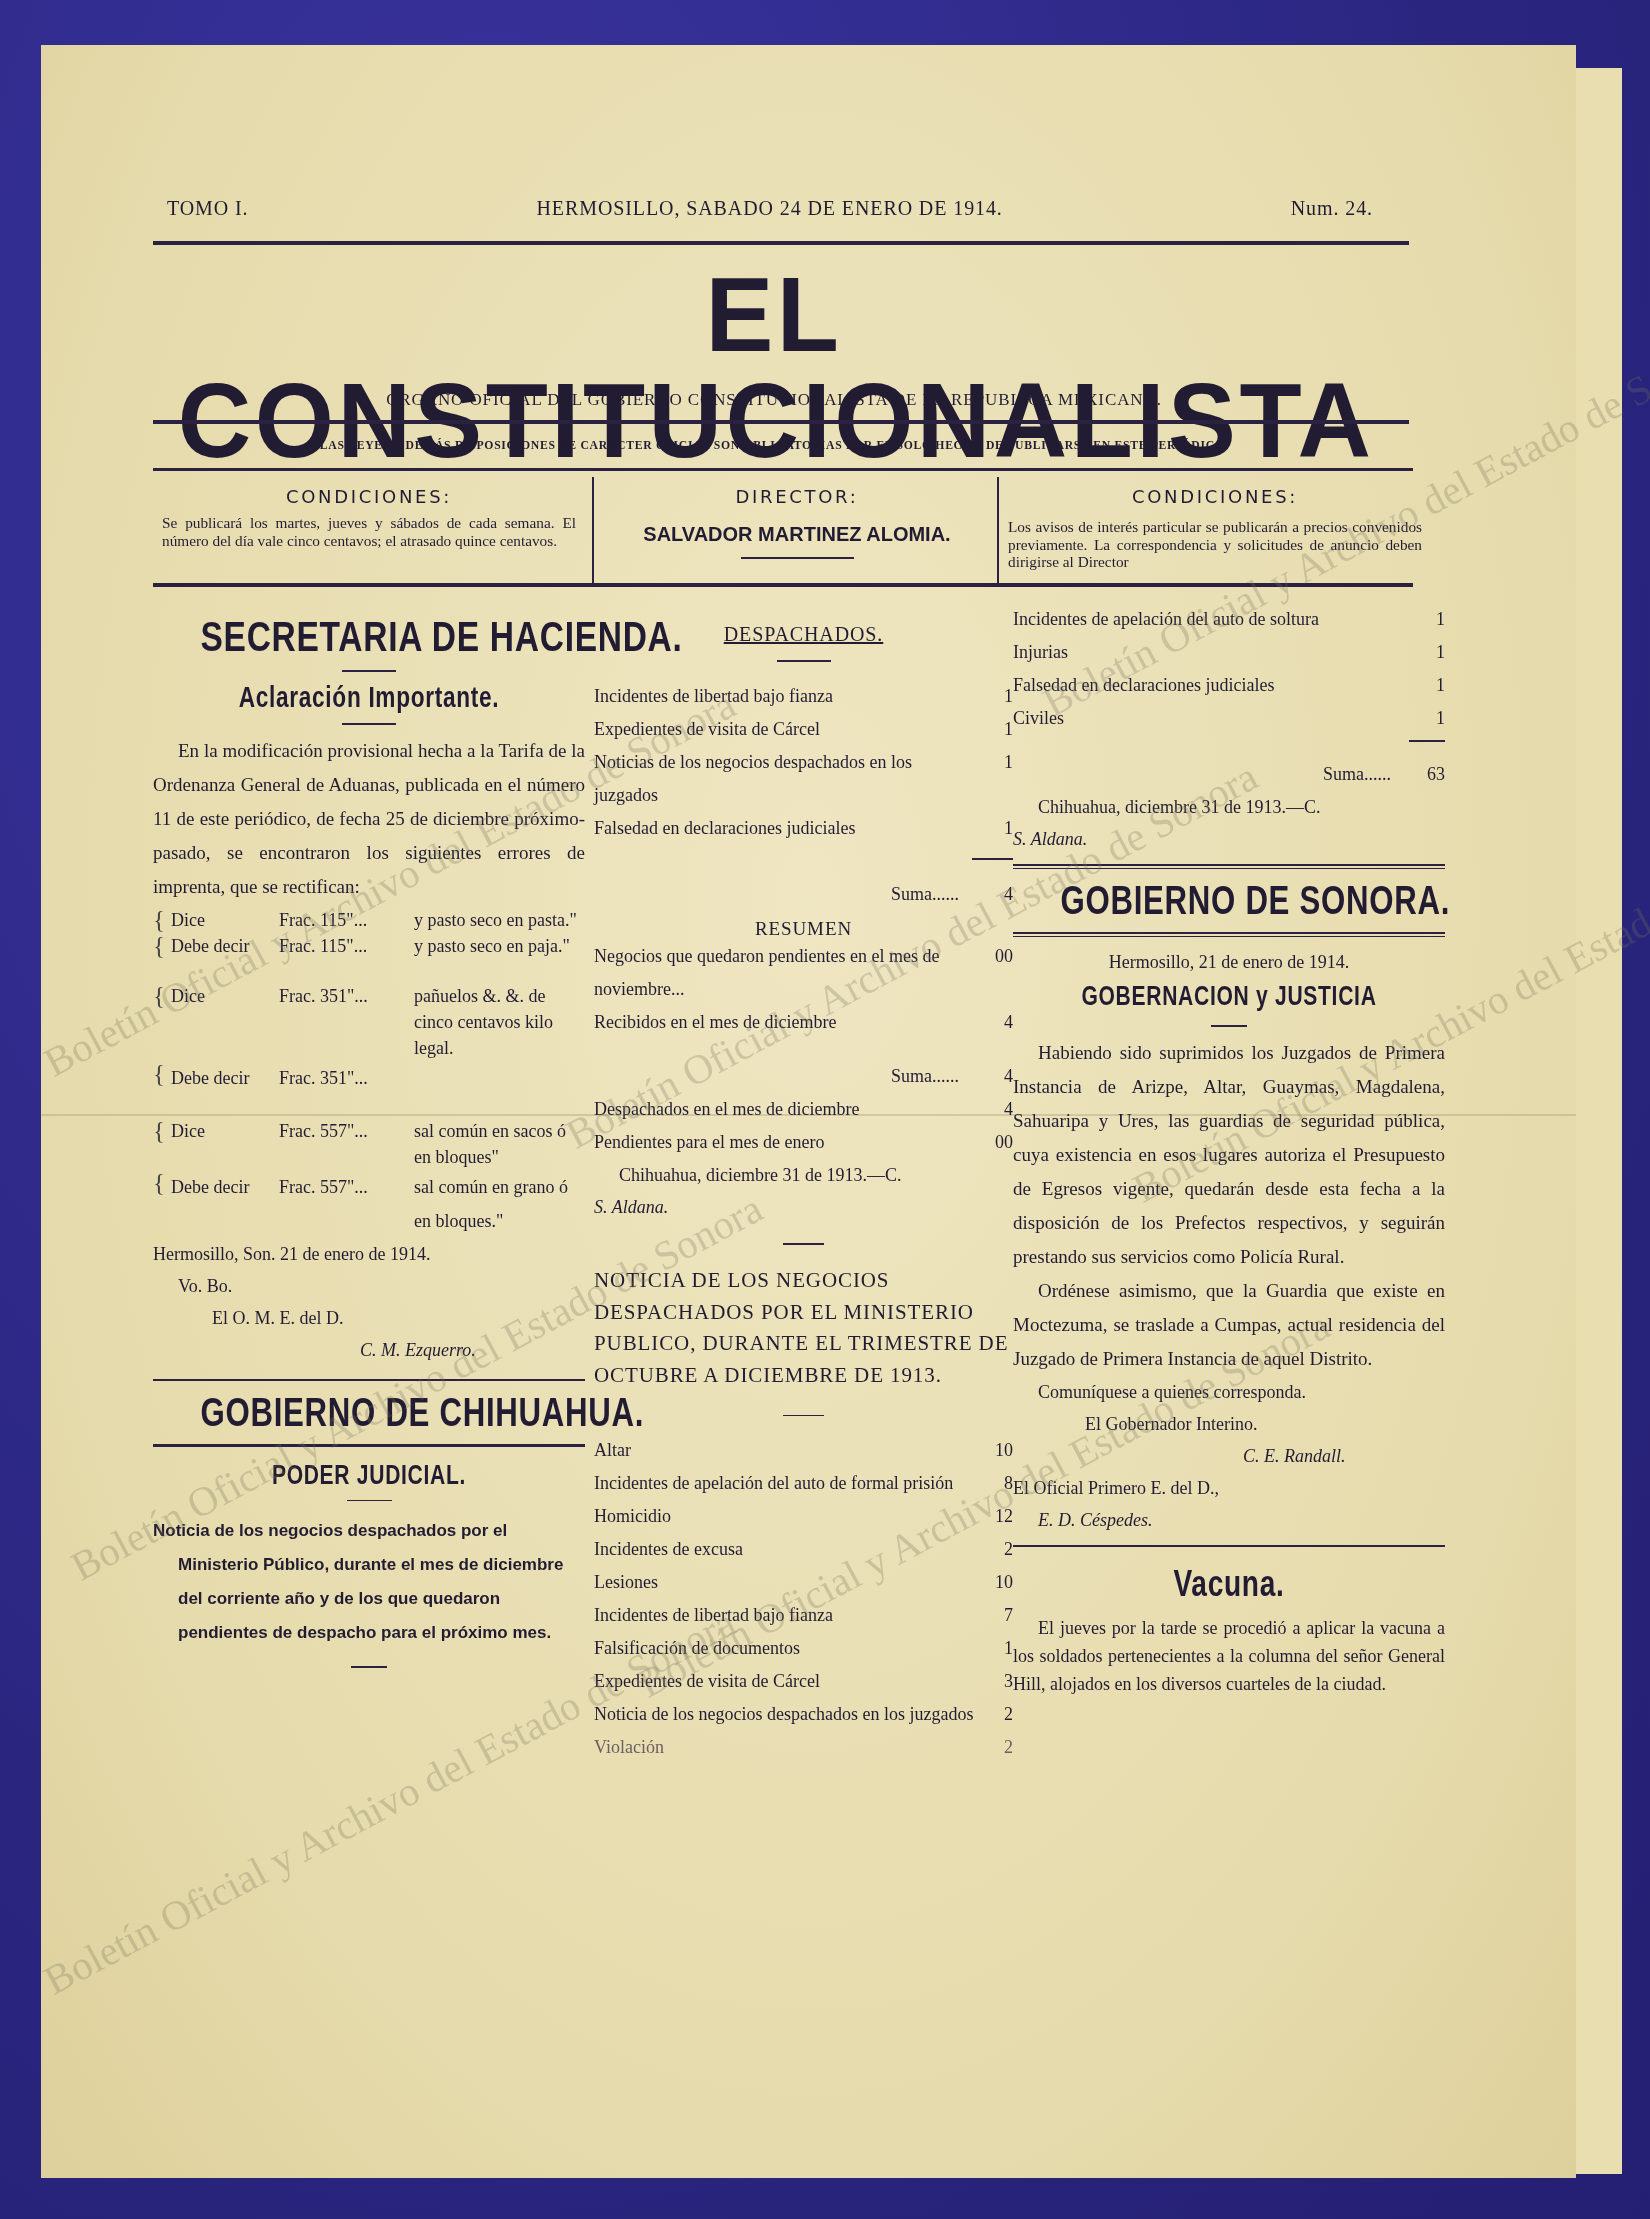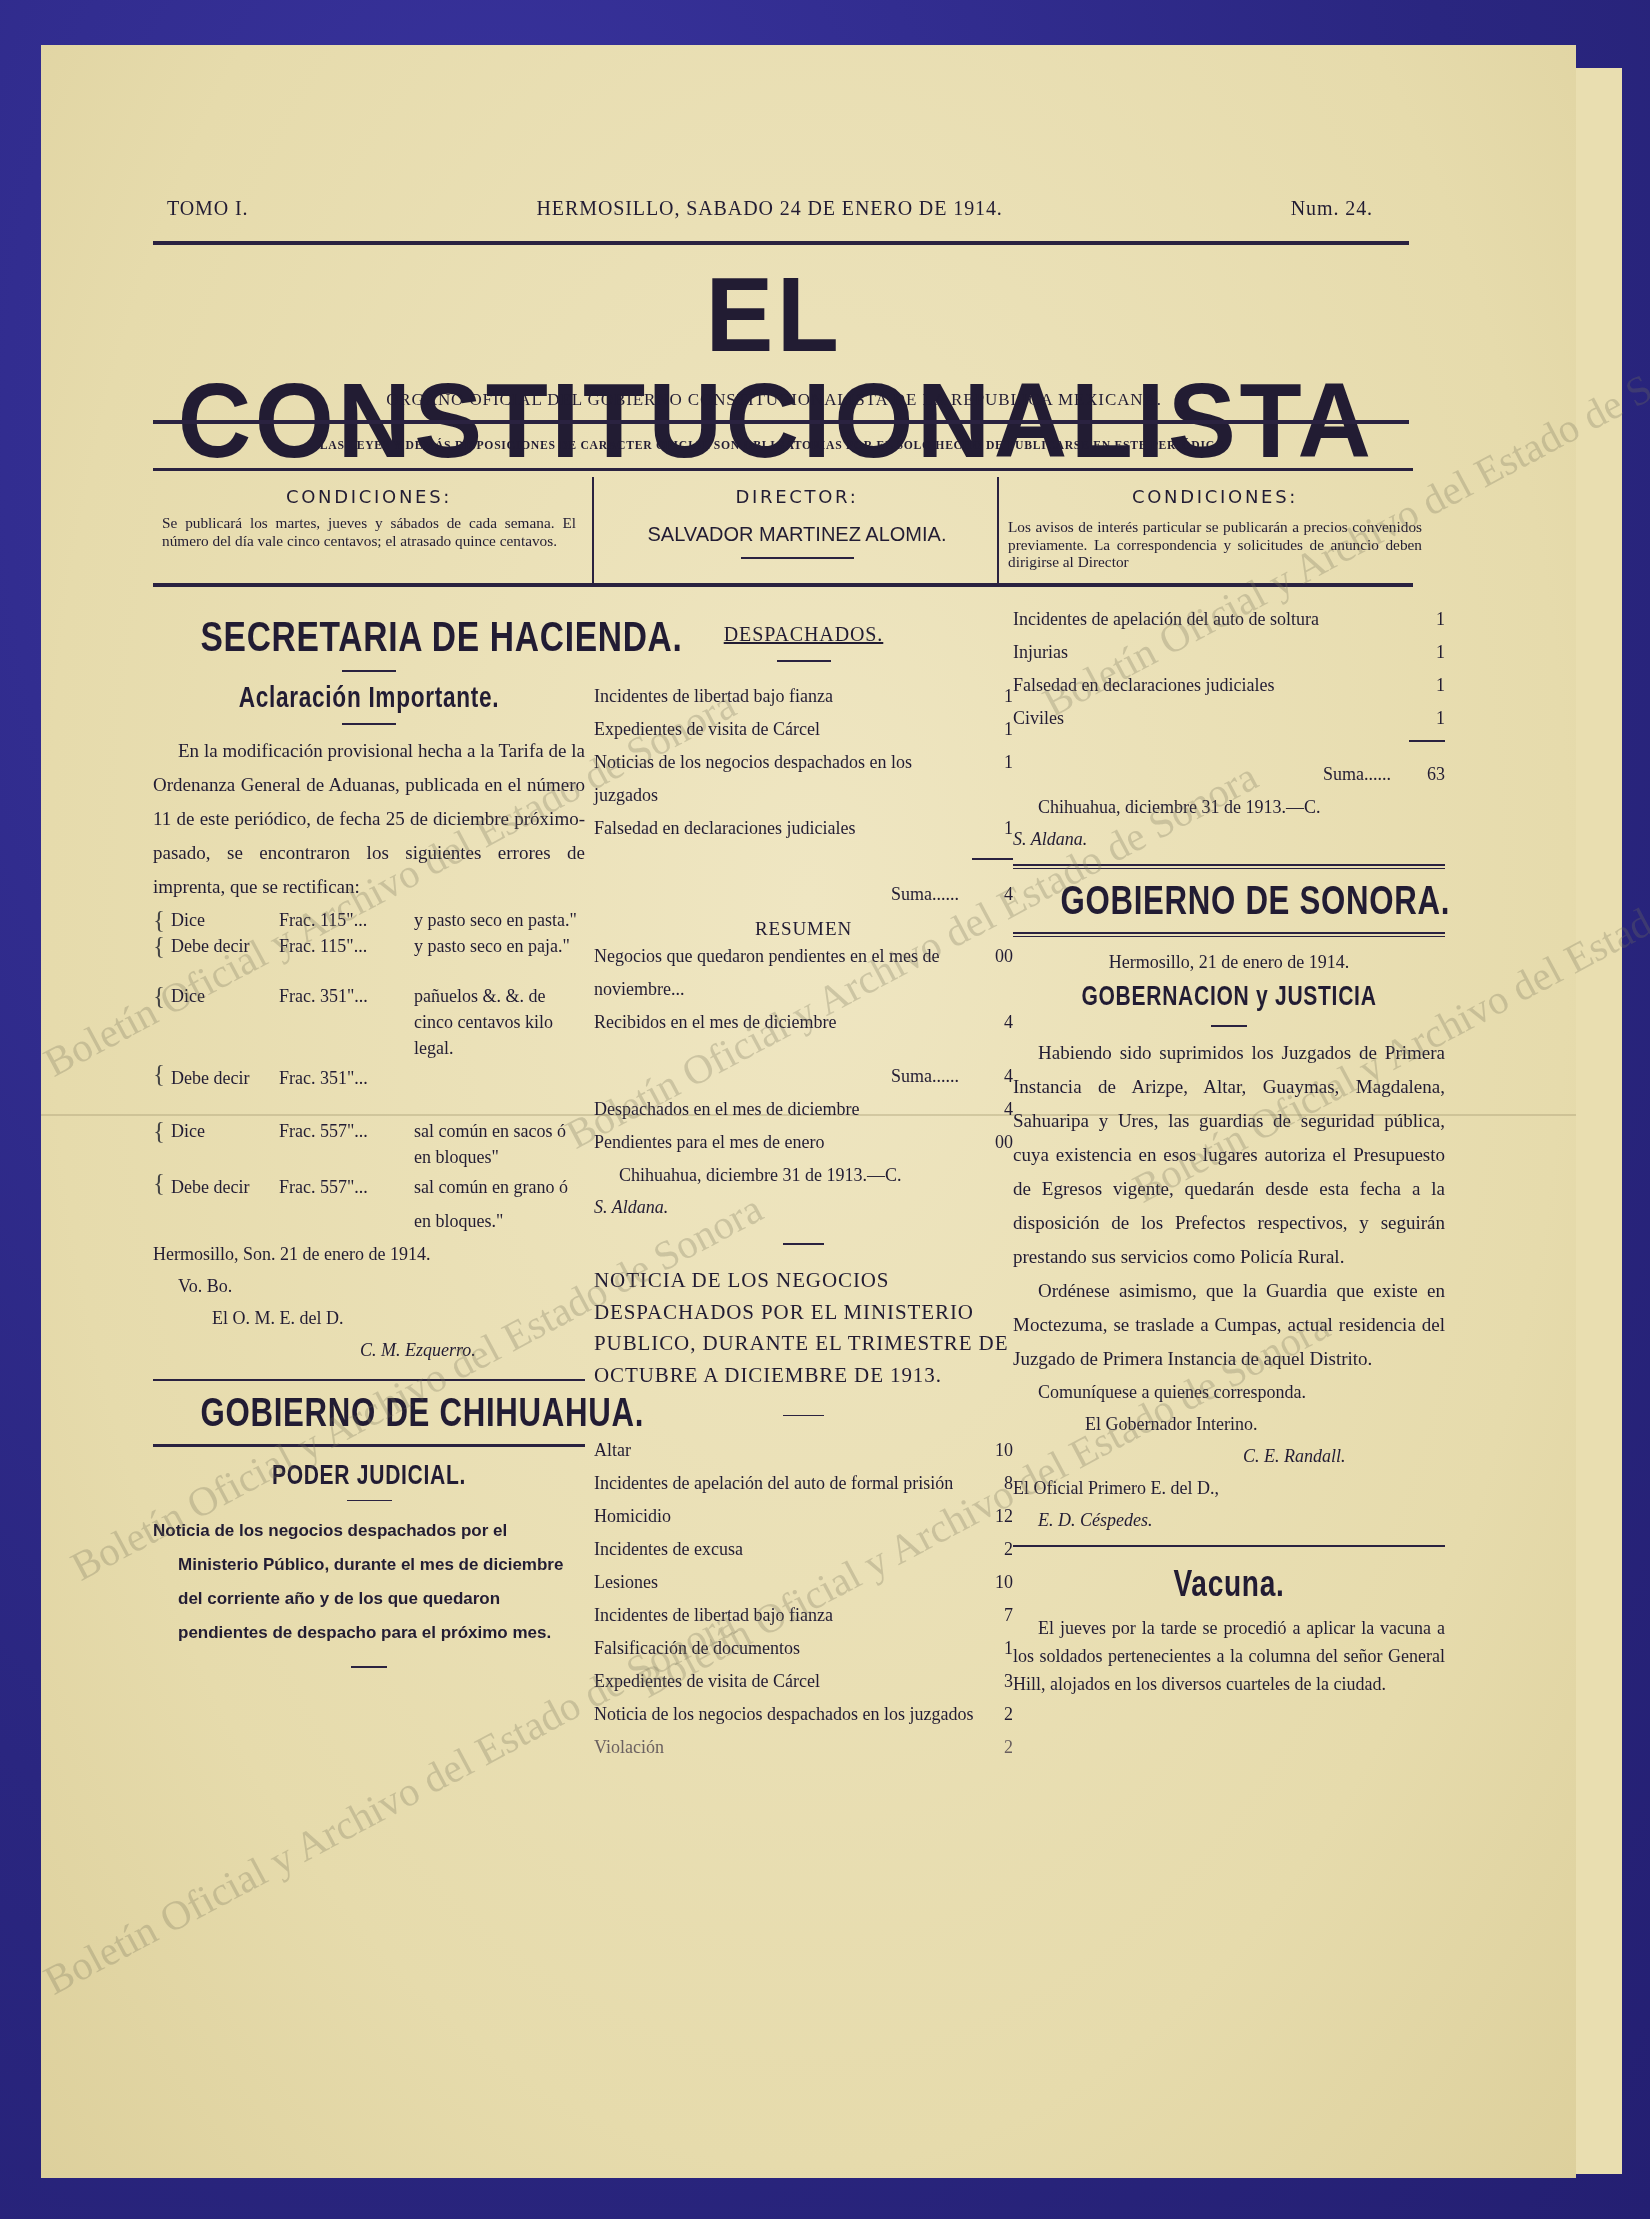--- a/index.html
+++ b/index.html
@@ -40,21 +40,21 @@
     position:absolute; left:153px; top:439px; width:1242px; text-align:center;
     font-size:11.7px; font-weight:bold; letter-spacing:0.7px;
   }
   .cond-box { position:absolute; top:477px; height:104px; }
   .cond-head {
     text-align:center; font-family:"DejaVu Sans", sans-serif; font-size:18px; letter-spacing:2.7px;
     margin-top:9px;
   }
   .cond-text { font-size:15.3px; line-height:1.15; text-align:justify; margin-top:7.2px; }
   .director-name {
-    text-align:center; font-family:"Liberation Sans", sans-serif; font-weight:normal; font-size:20px; margin-top:16px;
+    text-align:center; font-family:"Liberation Sans", sans-serif; font-weight:bold; font-size:20px; margin-top:16px;
   }
   .short-rule { height:2.7px; background:#2a2240; margin:10.8px auto 0; }
   .vrule { position:absolute; top:477px; width:1.8px; height:108px; background:#2a2240; }
 
   .col { position:absolute; top:603px; }
   .col1 { left:153px; width:432px; }
   .col2 { left:594px; width:419px; }
   .col3 { left:1013px; width:432px; }
 
   .head-condensed {

